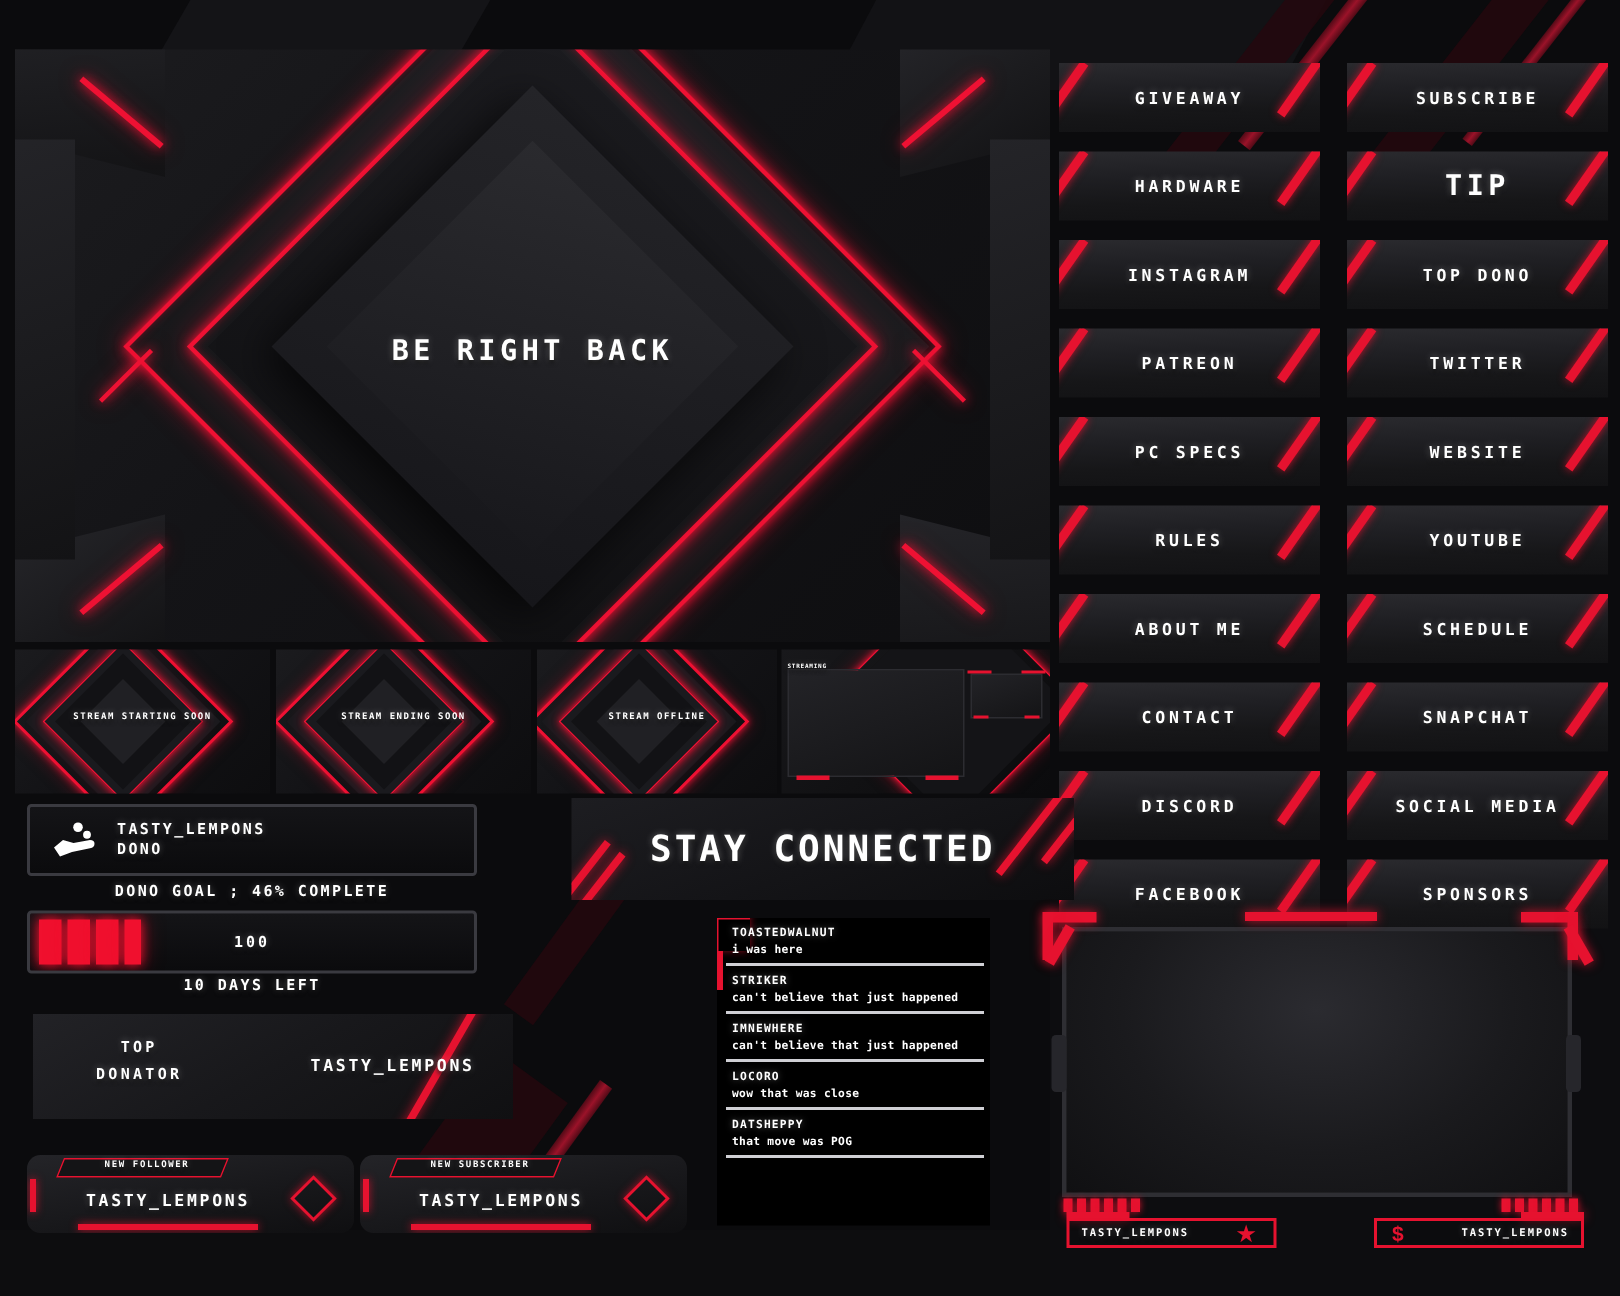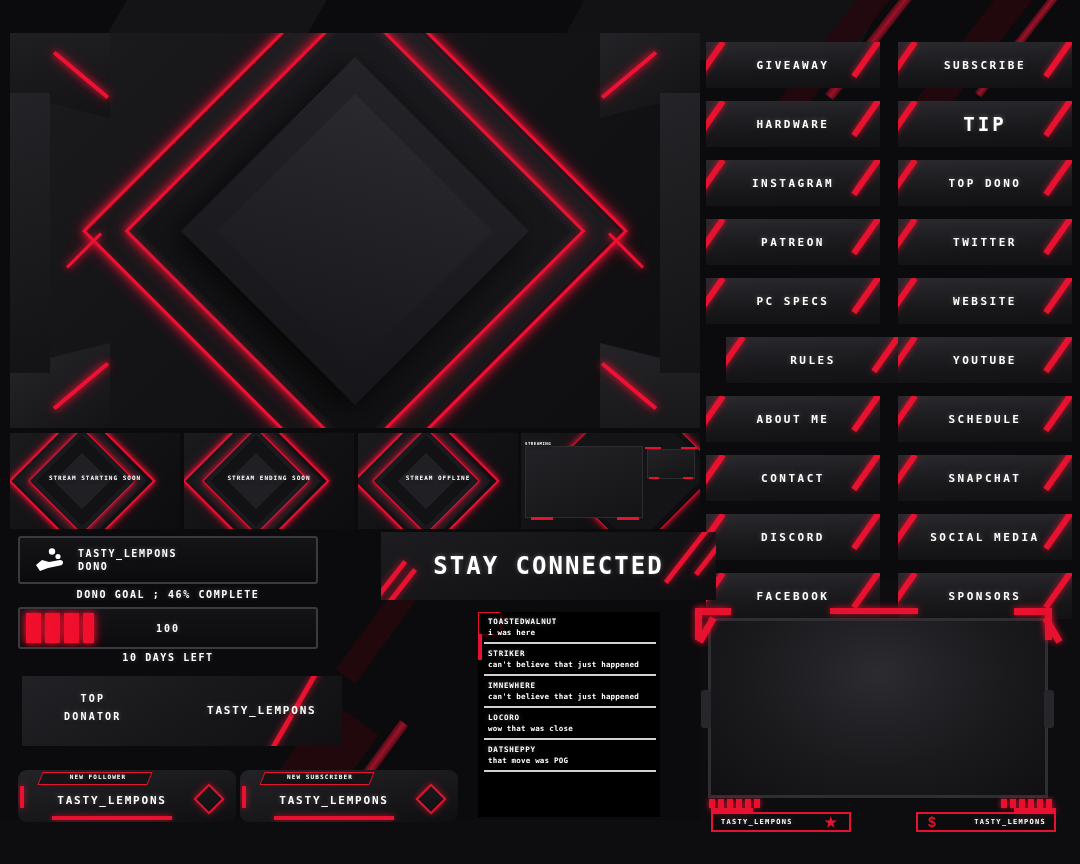--- a/index.html
+++ b/index.html
@@ -269,20 +269,21 @@
   <div class="dmd" style="left:158px;top:11px;width:374px;height:374px;background:linear-gradient(150deg,#202024,#141416);"></div>
   <div class="neon" style="left:152px;top:5px;width:386px;height:386px;"></div>
   <div class="dmd" style="left:192px;top:45px;width:306px;height:306px;background:linear-gradient(150deg,#1b1b1f,#101012);"></div>
   <div class="neon" style="left:182px;top:35px;width:326px;height:326px;border-width:3px;"></div>
   <div class="dmd" style="left:222px;top:75px;width:246px;height:246px;background:linear-gradient(150deg,#242428,#16161a);box-shadow:0 10px 30px rgba(0,0,0,.7);"></div>
   <div class="dmd" style="left:248px;top:101px;width:194px;height:194px;background:linear-gradient(150deg,#2a2a2e,#18181c);"></div>
 
   <div class="cornerNeon" style="left:50px;top:216px;width:48px;height:3px;transform:rotate(-45deg);"></div>
   <div class="cornerNeon" style="right:50px;top:216px;width:48px;height:3px;transform:rotate(45deg);"></div>
 
+  <div id="brbLabel" class="tech">BE RIGHT BACK</div>
 </div>
 
 <div class="thumb" style="left:10px;width:170px;">
   <div class="tDmd" style="left:26px;top:2px;width:92px;height:92px;background:#1a1a1e;"></div>
   <div class="tNeon" style="left:20px;top:-4px;width:104px;height:104px;"></div>
   <div class="tDmd" style="left:40px;top:16px;width:64px;height:64px;background:#121215;"></div>
   <div class="tNeon" style="left:34px;top:10px;width:76px;height:76px;border-width:1.5px;"></div>
   <div class="tDmd" style="left:52px;top:28px;width:40px;height:40px;background:#202024;"></div>
   <div class="thumbLabel tech">STREAM STARTING SOON</div>
 </div>
@@ -363,21 +364,21 @@
     <div class="panelBtn" style="left: 0px; top: 236px;">
       <div class="slashL"></div>
       <div class="slashR"></div>
       <div class="ptxt tech">PC SPECS</div>
     </div>
     <div class="panelBtn" style="left: 192px; top: 236px;">
       <div class="slashL"></div>
       <div class="slashR"></div>
       <div class="ptxt tech">WEBSITE</div>
     </div>
-    <div class="panelBtn" style="left: 0px; top: 295px; margin-left: 20px;">
+    <div class="panelBtn" style="left: 0px; top: 295px;">
       <div class="slashL"></div>
       <div class="slashR"></div>
       <div class="ptxt tech">RULES</div>
     </div>
     <div class="panelBtn" style="left: 192px; top: 295px;">
       <div class="slashL"></div>
       <div class="slashR"></div>
       <div class="ptxt tech">YOUTUBE</div>
     </div>
     <div class="panelBtn" style="left: 0px; top: 354px;">

